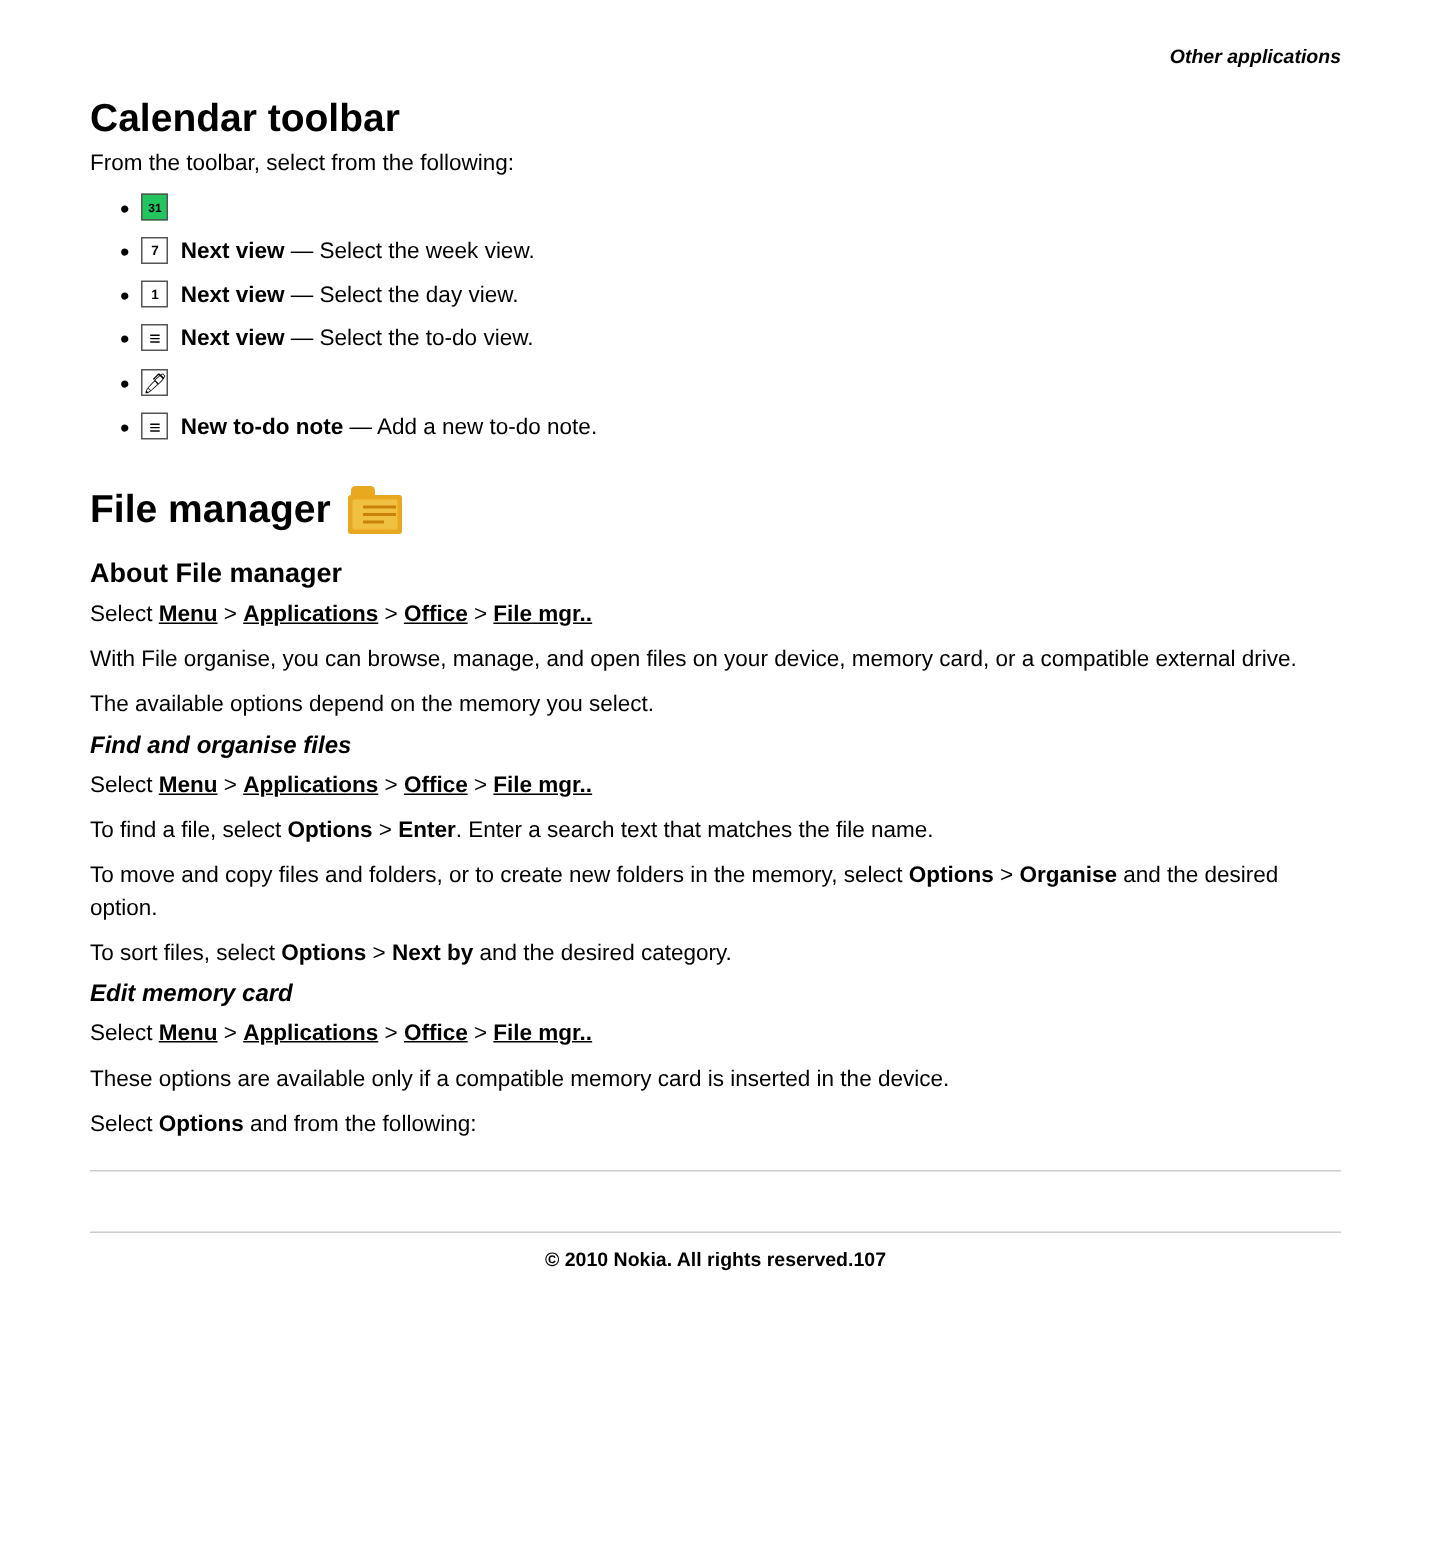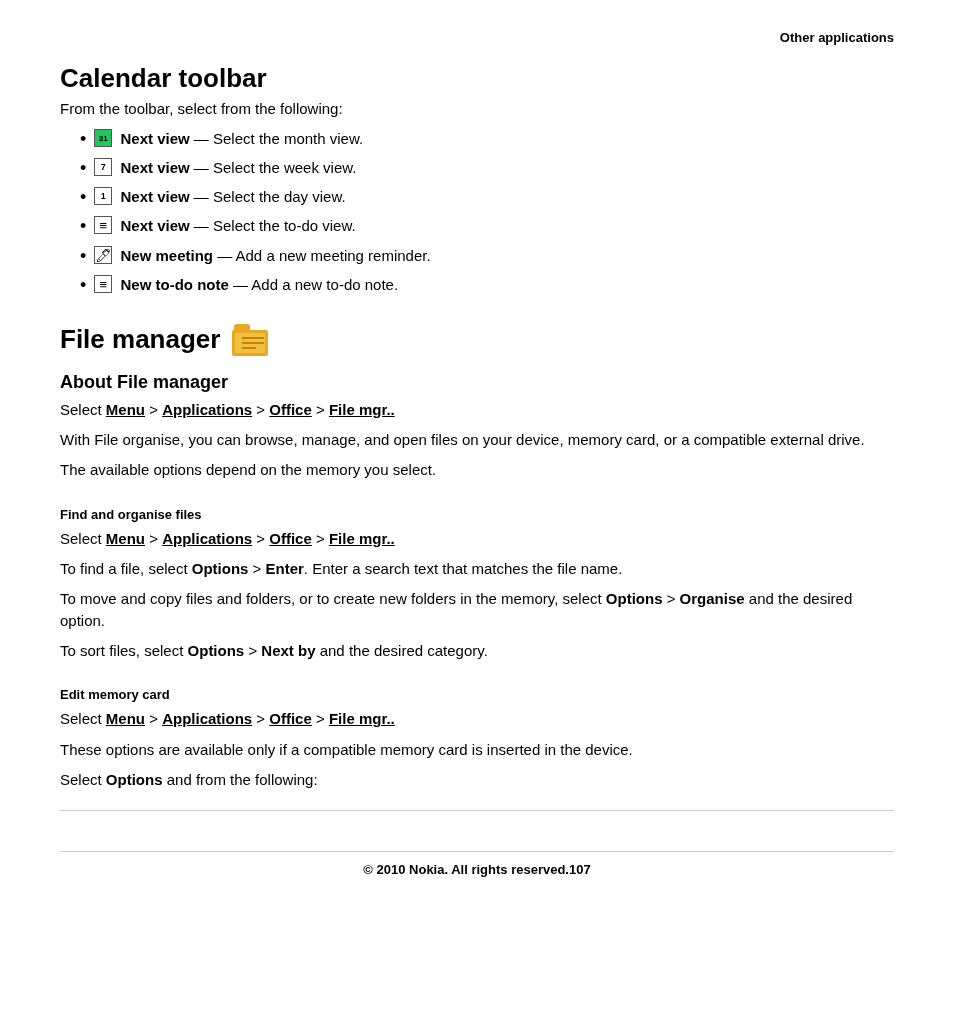--- a/index.html
+++ b/index.html
@@ -16,41 +16,43 @@
       width: 954px;
       min-height: 1036px;
       padding: 30px 60px 30px 60px;
     }
 
     .page-header {
       text-align: right;
       font-size: 13px;
       font-weight: bold;
       margin-bottom: 18px;
+      font-style: italic;
     }
 
     h1.section-title {
       font-size: 26px;
       font-weight: bold;
       margin-bottom: 4px;
       margin-top: 10px;
     }
 
     h2.sub-title {
       font-size: 18px;
       font-weight: bold;
       margin-bottom: 6px;
       margin-top: 16px;
     }
 
     h3.section-heading {
-      font-size: 13px;
+      font-size: 16px;
       font-weight: bold;
       margin-bottom: 6px;
-      margin-top: 26px;
+      margin-top: 8px;
+      font-style: italic;
     }
 
     p.intro-text {
       font-size: 15px;
       margin-bottom: 8px;
       line-height: 1.45;
     }
 
     ul.bullet-list {
       list-style: none;
@@ -206,37 +208,35 @@
 <div class="page-header">
   <span>Other applications</span>
 </div>
 
 <h1 class="section-title">Calendar toolbar</h1>
 <p class="intro-text">From the toolbar, select from the following:</p>
 
 <ul class="bullet-list">
   <li>
     <span class="bullet-icon icon-cal-month" style="font-size:8px; border:1.5px solid #555; text-align:center; line-height:17px; font-weight:bold; background:#22c55e; width:18px; height:18px; display:inline-block;">31</span>
-    <span>&nbsp;<strong>Next view</strong> — Select the month view.</span>
   </li>
   <li>
     <span class="bullet-icon icon-cal-week" style="font-size:9px; border:1.5px solid #555; text-align:center; line-height:17px; font-weight:bold; background:#fff; width:18px; height:18px; display:inline-block;">7</span>
     <span>&nbsp;<strong>Next view</strong> — Select the week view.</span>
   </li>
   <li>
     <span class="bullet-icon icon-cal-day" style="font-size:9px; border:1.5px solid #555; text-align:center; line-height:17px; font-weight:bold; background:#fff; width:18px; height:18px; display:inline-block;">1</span>
     <span>&nbsp;<strong>Next view</strong> — Select the day view.</span>
   </li>
   <li>
     <span class="bullet-icon" style="font-size:13px; border:1.5px solid #555; text-align:center; line-height:17px; background:#fff; width:18px; height:18px; display:inline-block;">≡</span>
     <span>&nbsp;<strong>Next view</strong> — Select the to-do view.</span>
   </li>
   <li>
     <span class="bullet-icon" style="font-size:13px; border:1.5px solid #555; text-align:center; line-height:17px; background:#fff; width:18px; height:18px; display:inline-block;">🖊</span>
-    <span>&nbsp;<strong>New meeting</strong> — Add a new meeting reminder.</span>
   </li>
   <li>
     <span class="bullet-icon" style="font-size:13px; border:1.5px solid #555; text-align:center; line-height:17px; background:#fff; width:18px; height:18px; display:inline-block;">≡</span>
     <span>&nbsp;<strong>New to-do note</strong> — Add a new to-do note.</span>
   </li>
 </ul>
 
 <div class="file-manager-title-row">
   <h1 class="section-title" style="margin-top:0; margin-bottom:0;">File manager</h1>
 

